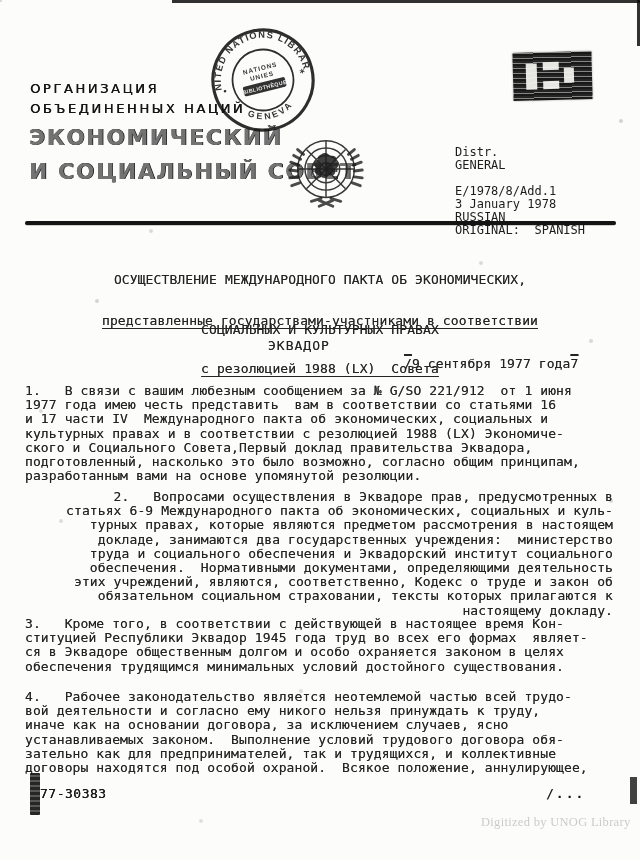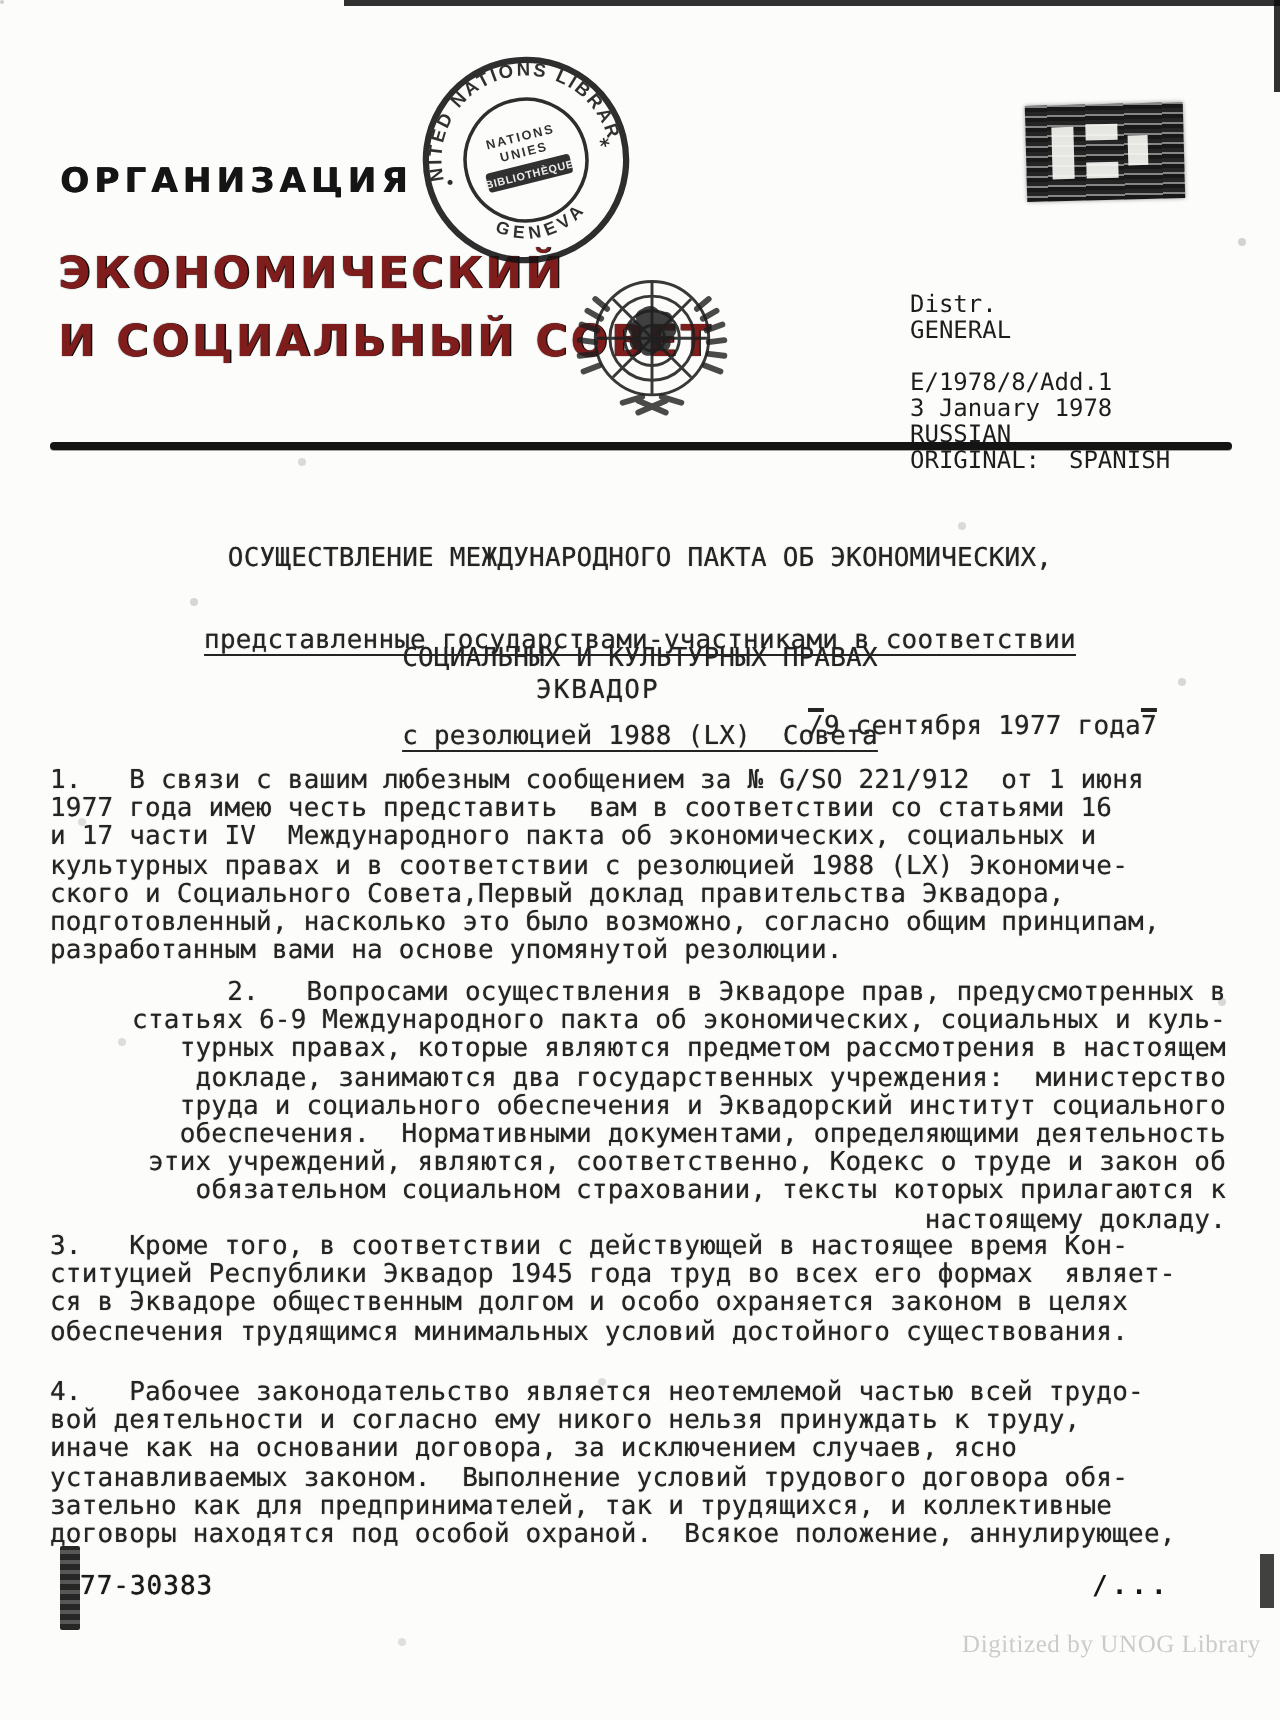--- a/index.html
+++ b/index.html
@@ -17,26 +17,26 @@
     text-shadow:0 0 .5px rgba(20,20,20,.6);
   }
   .para{left:25px;width:588px;}
   .centered{left:18px;width:604px;text-align:center;}
   .title-line{display:block;}
   .u{text-decoration:underline;text-underline-offset:3px;text-decoration-thickness:1px;}
   .brk{text-decoration:overline;text-decoration-thickness:1.5px;}
   
   .org-small{
     font-family:"DejaVu Sans","Liberation Sans",sans-serif;
-    font-weight:bold;font-size:17px;letter-spacing:2.6px;color:#151515;
+    font-weight:normal;font-size:13px;letter-spacing:2.6px;color:#151515;
     text-shadow:.4px 0 #151515;
   }
   .org-big{
     font-family:"DejaVu Sans","Liberation Sans",sans-serif;
-    font-weight:bold;font-size:22px;letter-spacing:1.5px;color:#7f1d1d;
+    font-weight:bold;font-size:22px;letter-spacing:1.5px;color:#737373;
     text-shadow:.7px 0 #101010, 0 0 .6px rgba(0,0,0,.7);
   }
   
   .distr{left:455px;top:108px;font-size:12px;line-height:13px;color:#1d1d1d;margin-top:38px;}
   .distr div{white-space:pre;}
   .distr .gap{height:13px;}
   
   .rule{
     left:25px;top:221px;width:591px;height:3.5px;background:#141414;
     border-radius:2px;box-shadow:0 .5px 0 rgba(0,0,0,.35);
@@ -89,20 +89,21 @@
 <body>
 
 <div class="page">
 
   <div class="abs edge-top"></div>
   <div class="abs edge-right"></div>
   <div class="abs edge-right2"></div>
   <div class="abs speckle"></div>
 
   <div class="abs org-small" style="left:30px;top:81px;">ОРГАНИЗАЦИЯ</div>
+  <div class="abs org-small" style="left:30px;top:101px;">ОБЪЕДИНЕННЫХ НАЦИЙ</div>
   <div class="abs org-big" style="left:29px;top:125px;">ЭКОНОМИЧЕСКИЙ</div>
   <div class="abs org-big" style="left:29px;top:159px;">И СОЦИАЛЬНЫЙ СОВЕТ</div>
 
   <svg class="abs lib-stamp" viewBox="0 0 110 110">
     <defs>
       <path id="arcTop" d="M 12,55 A 43,43 0 0 1 98,55"></path>
       <path id="arcBot" d="M 17,57 A 38,38 0 0 0 93,57"></path>
     </defs>
     <circle cx="55" cy="55" r="51" fill="none" stroke="#121212" stroke-width="3.2"></circle>
     <circle cx="55" cy="55" r="31" fill="none" stroke="#121212" stroke-width="1.8"></circle>

